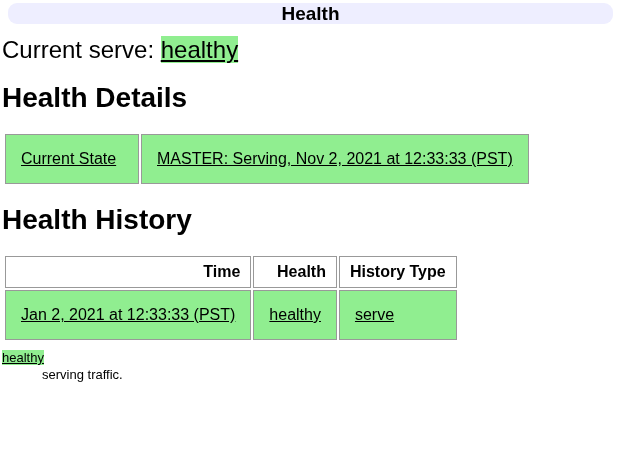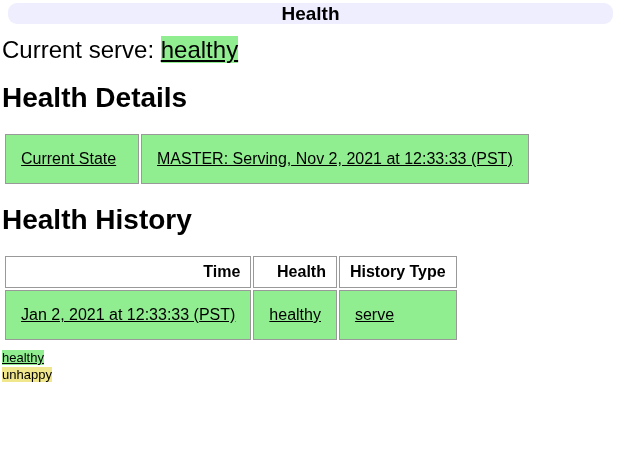--- a/index.html
+++ b/index.html
@@ -107,16 +107,14 @@
     <td>healthy</td>
     <td>serve</td>
   </tr>
 </tbody>
   </table>
 
 <dl class="legend">
   <dt>
     <span class="healthy">healthy</span>
   </dt>
-  <dt>
-    <span class="unhappy">unhappy</span>
-  </dt>
+  <dd>serving traffic.</dd>
 </dl>
 
 </body></html>

